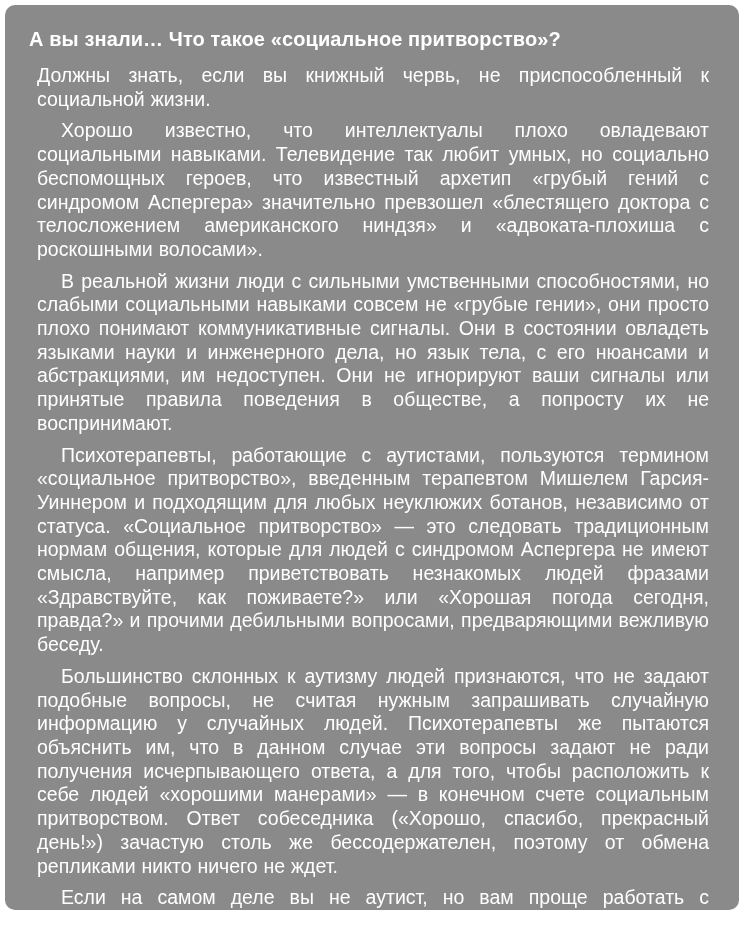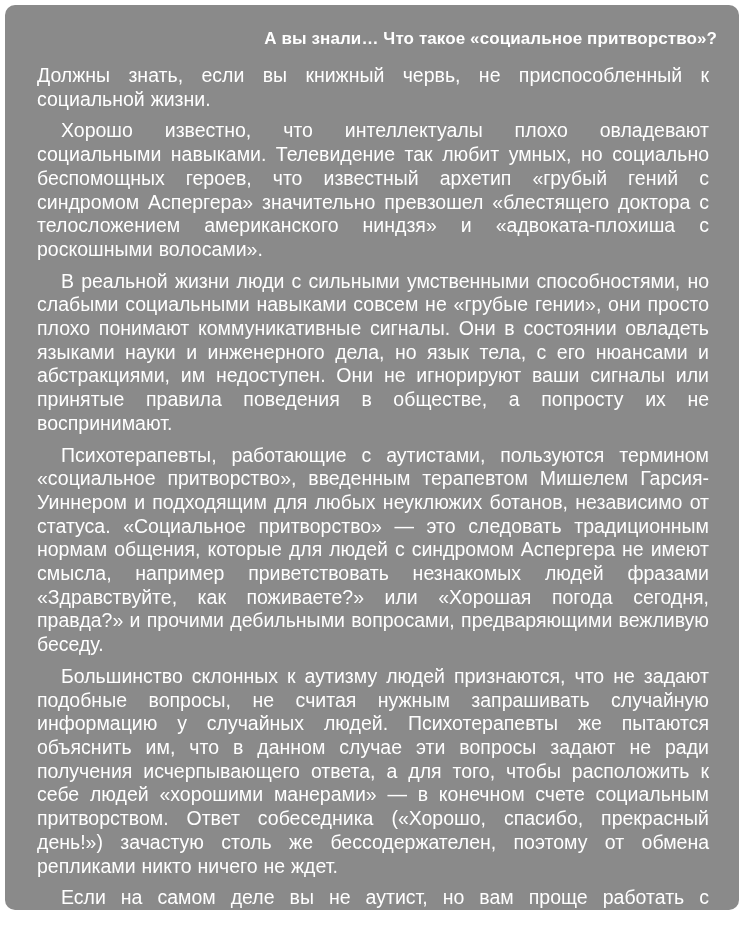--- a/index.html
+++ b/index.html
@@ -23,26 +23,25 @@
     height: 905px;
     box-sizing: border-box;
     background: #8a8a8a;
     border-radius: 10px;
     padding: 22px 22px 18px 24px;
     overflow: hidden;
     color: #ffffff;
   }
   .card h1 {
     margin: 0 0 13px 0;
-    font-size: 17px;
+    font-size: 20px;
     line-height: 24px;
     font-weight: bold;
     color: #ffffff;
     letter-spacing: 0.1px;
-    text-align: right;
   }
   .card p {
     margin: 8px;
     font-size: 19.5px;
     line-height: 23.7px;
     text-align: justify;
     hyphens: auto;
     -webkit-hyphens: auto;
     word-spacing: 0.5px;
     color: #ffffff;

